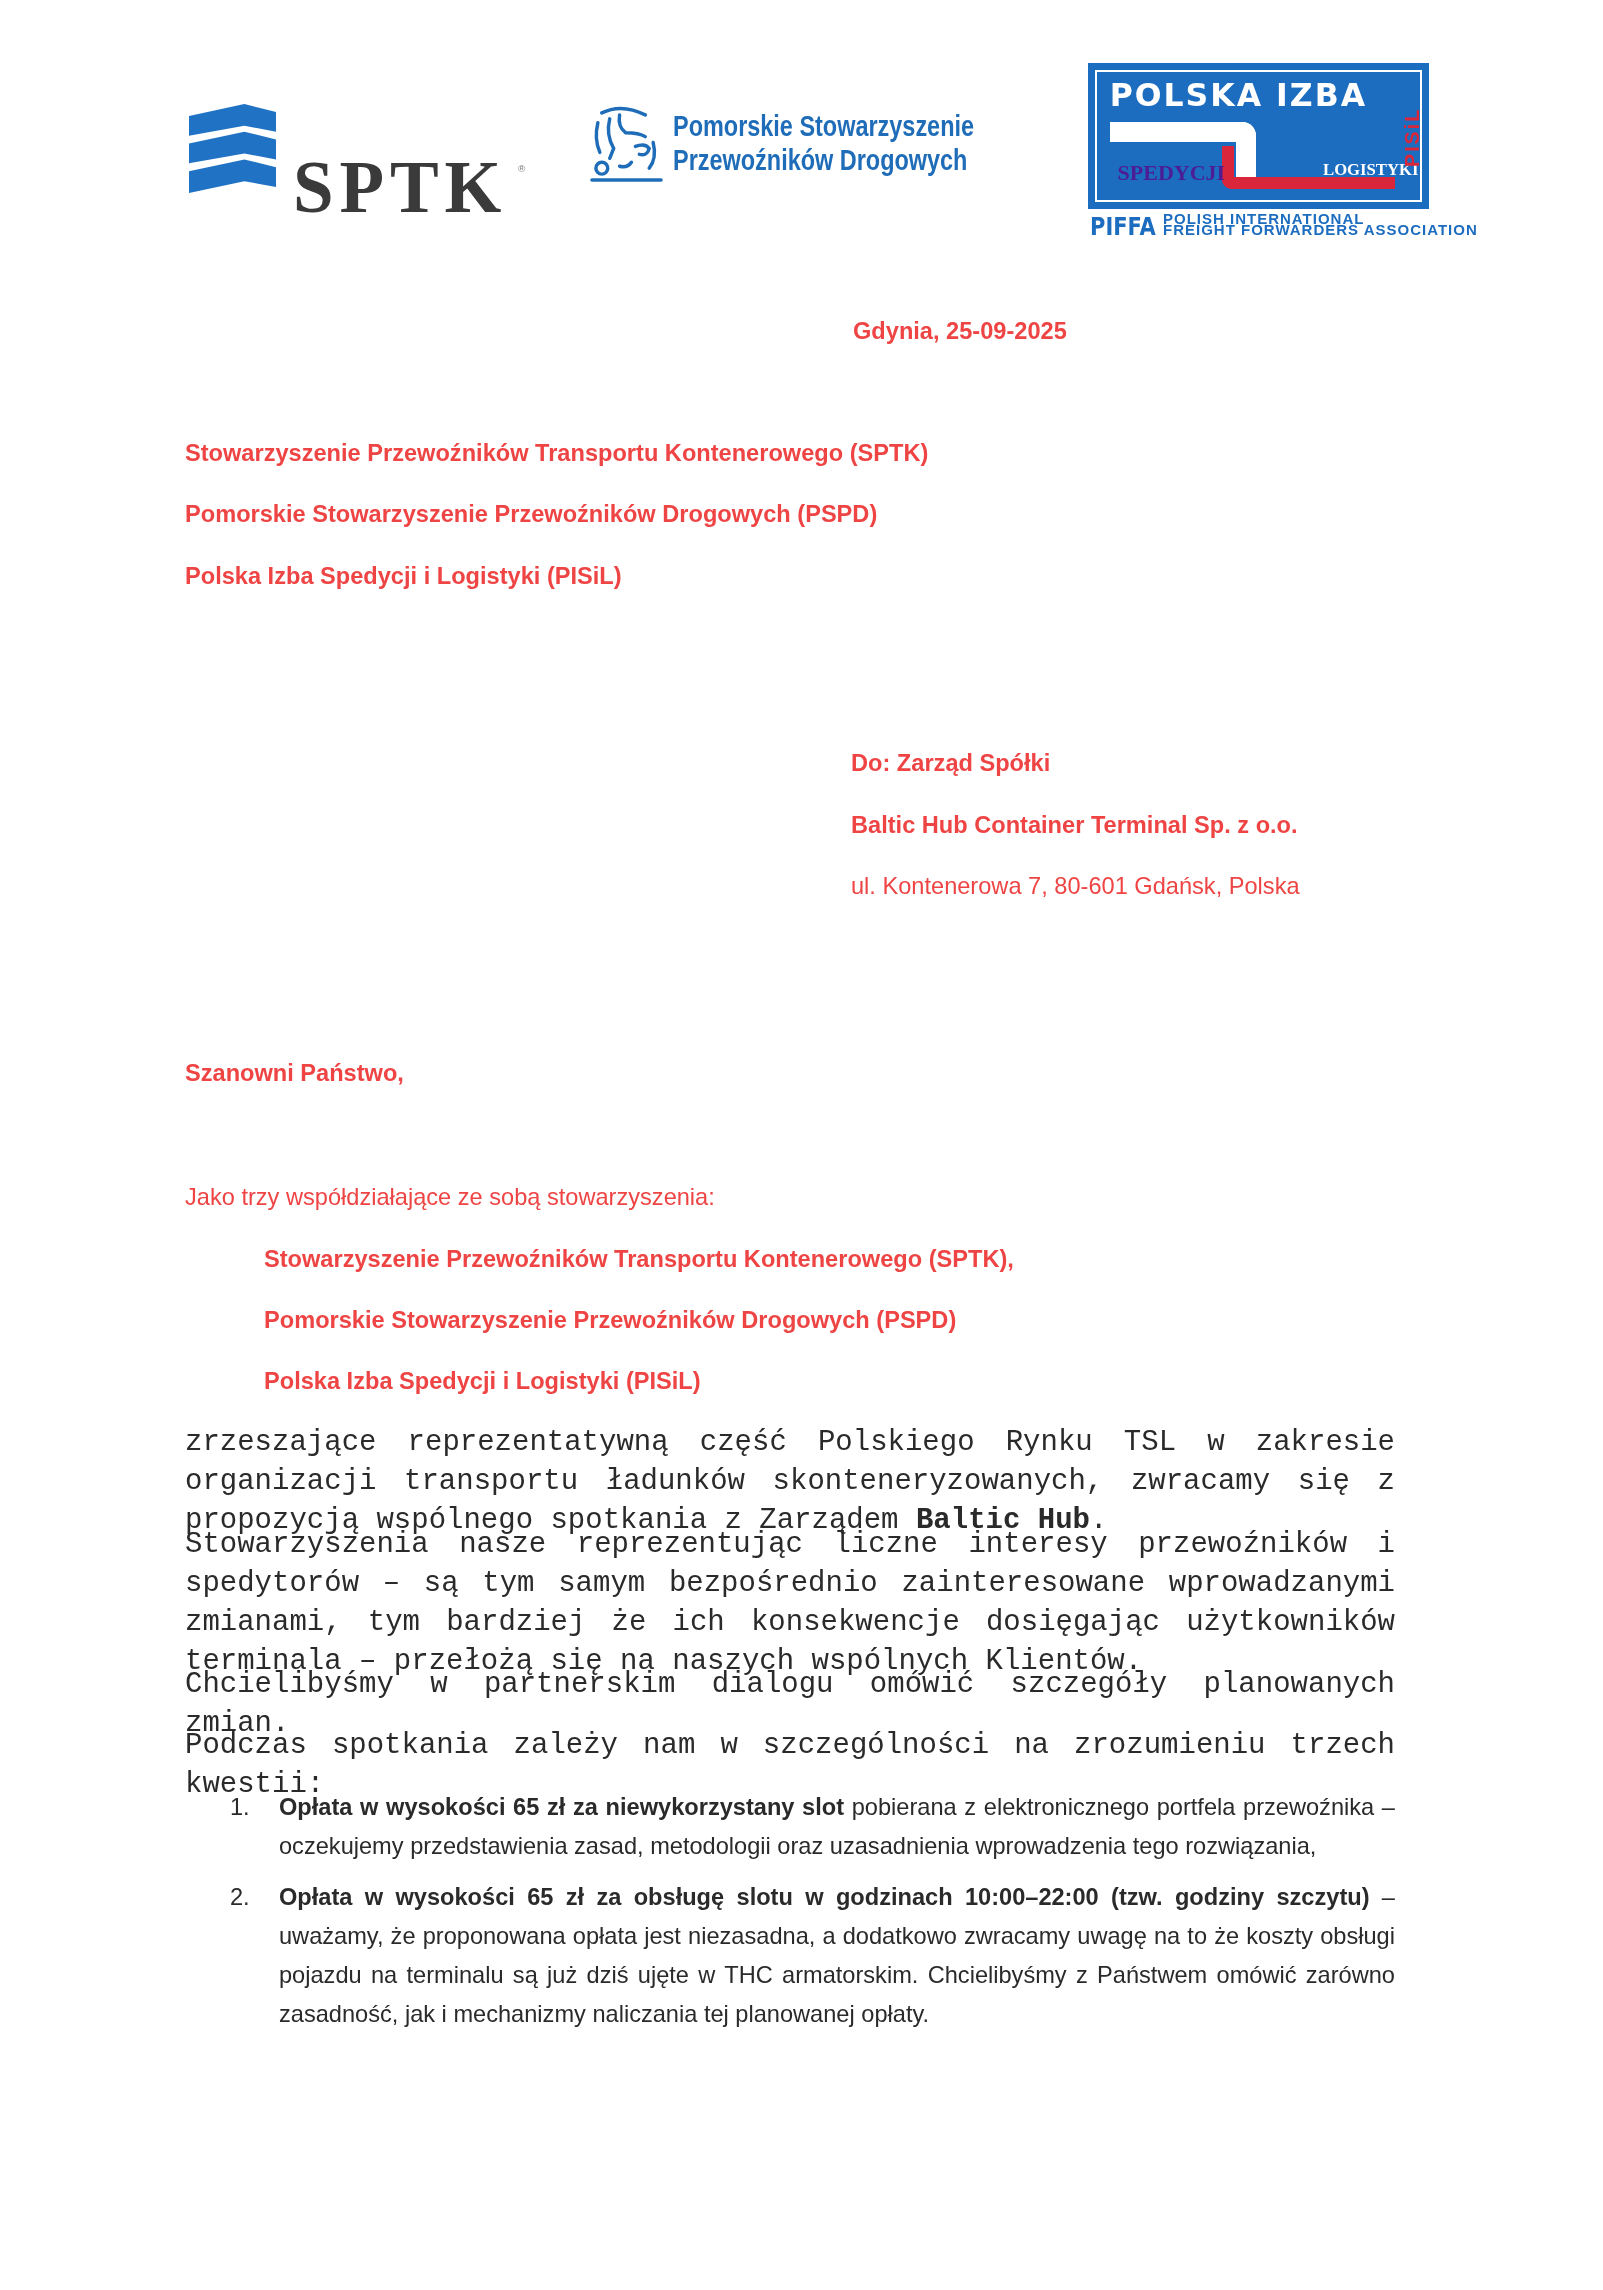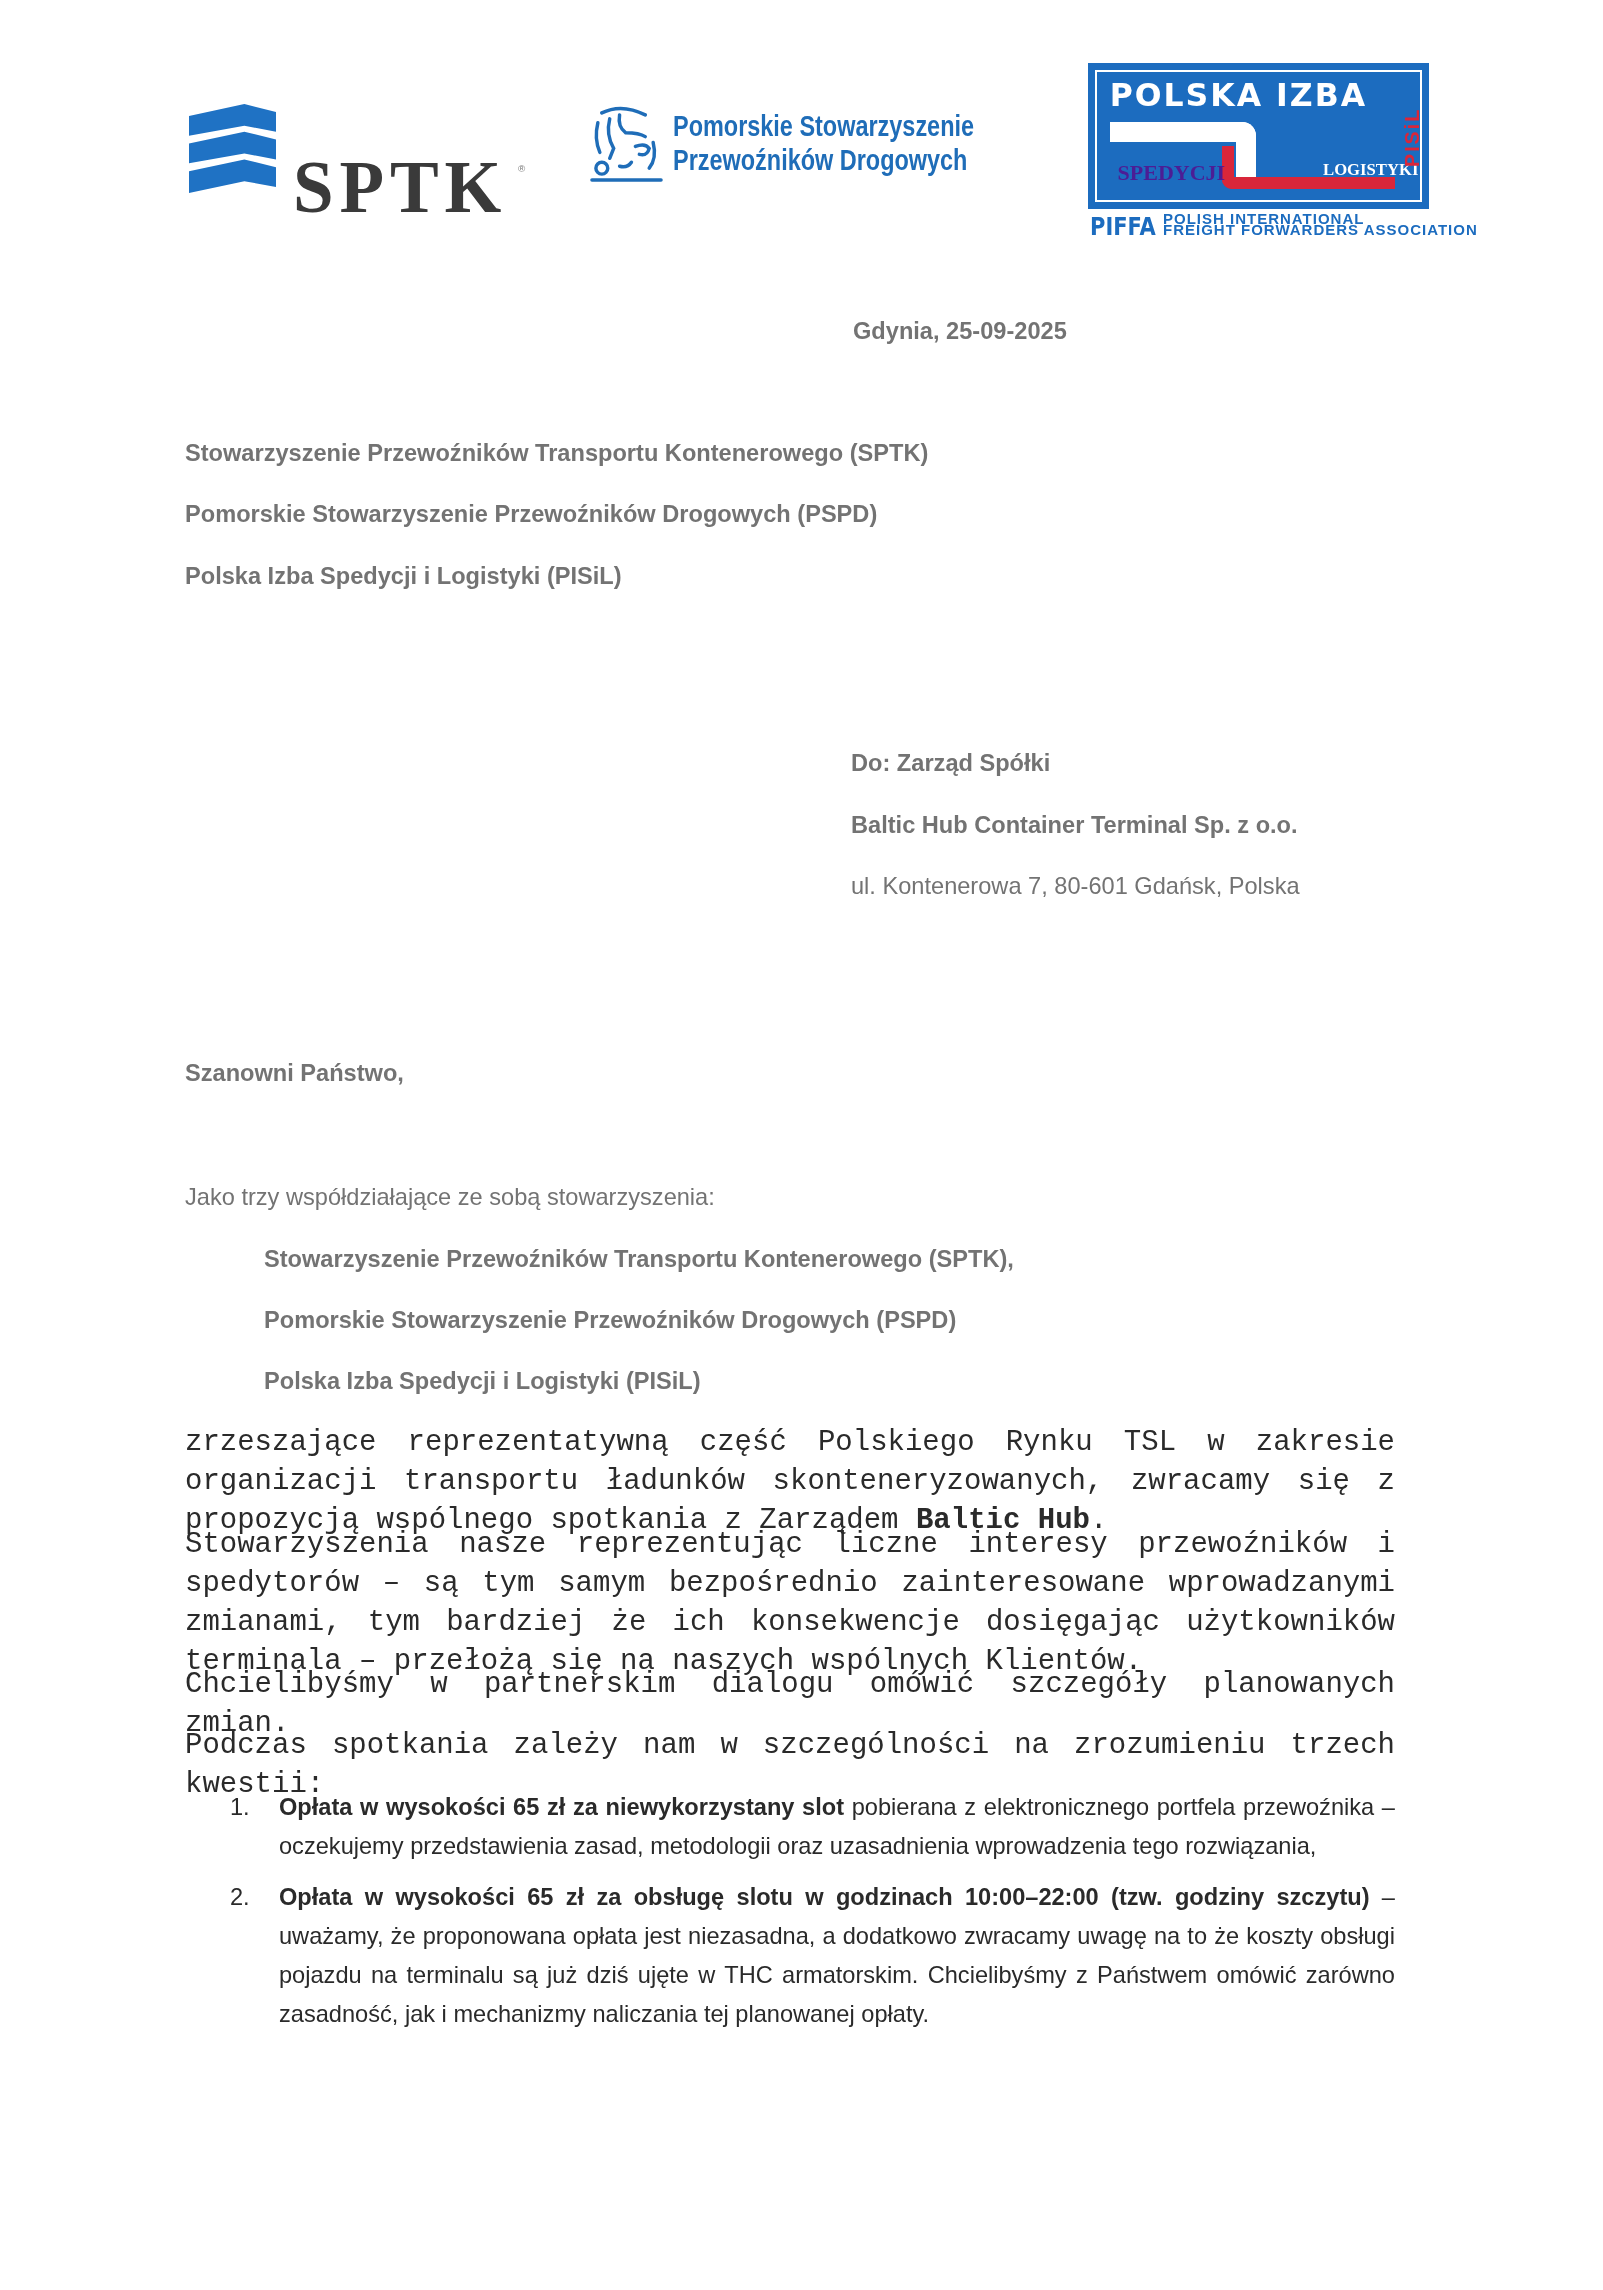--- a/index.html
+++ b/index.html
@@ -37,21 +37,21 @@
   #logo-pisil .i-mid { position: absolute; left: 150px; top: 97px; color: #fff; font-weight: bold; font-size: 16.7px; font-family: "Liberation Serif", serif; }
   #logo-pisil .vert { position: absolute; left: 313px; top: 19.7px; width: 21.7px; height: 108px; color: #d9263a;
         font-weight: bold; font-size: 19.7px; writing-mode: vertical-rl; transform: rotate(180deg);
         text-align: center; letter-spacing: 2px; }
   #logo-pisil .piffa { position: absolute; left: 2px; top: 148px; color: #1c6cbf; font-weight: bold;
         font-family: "DejaVu Sans", sans-serif; font-size: 25.6px; transform: scaleX(0.82); transform-origin: left top; }
   #logo-pisil .piffa-sub { position: absolute; left: 75px; top: 151px; color: #1c6cbf; font-weight: bold;
         font-size: 15px; line-height: 10.8px; letter-spacing: 1px; white-space: nowrap; }
 
   
-  .txt { position: absolute; font-size: 23.6px; line-height: 29.6px; white-space: nowrap; color: #737373;
+  .txt { position: absolute; font-size: 23.6px; line-height: 29.6px; white-space: nowrap; color: #ef4444;
          font-family: "Liberation Sans", sans-serif; }
   .b { font-weight: bold; }
 
   #date { left: 853px; top: 317px; font-weight: bold; }
   #senders .txt { left: 185px; }
   #addressee .txt { left: 851px; text-align: center; }
 
   .para { position: absolute; left: 185px; width: 1210px; font-size: 29px; line-height: 39px;
           text-align: justify; text-align-last: left; color: #2a2a2a; font-family: Liberation Mono, monospace; }
   .para p { margin: 0; }

